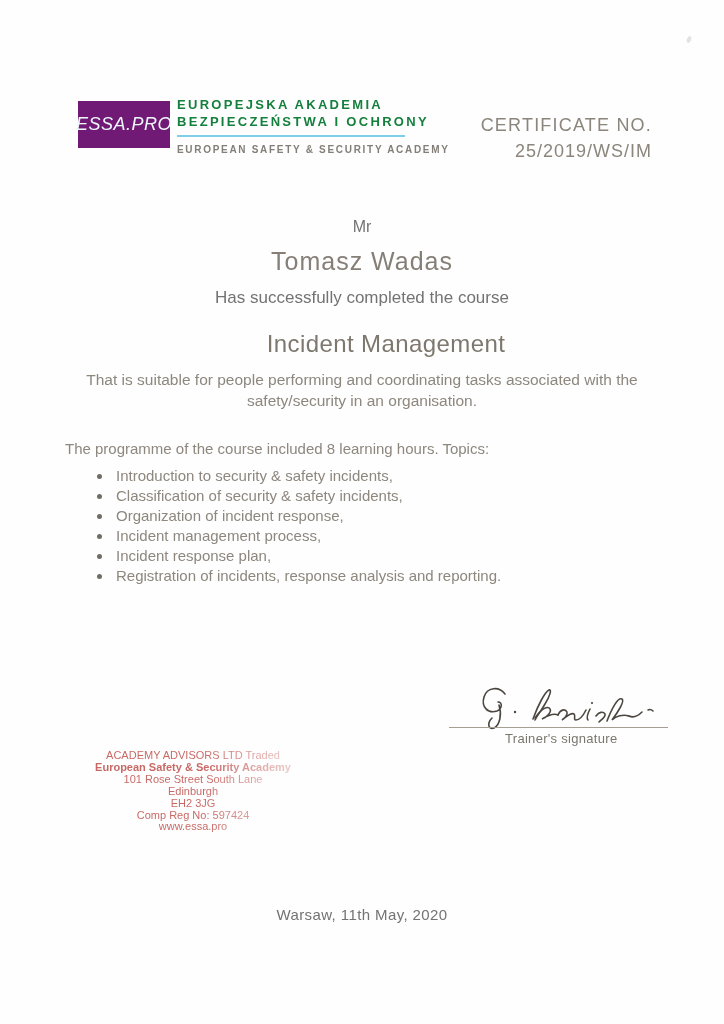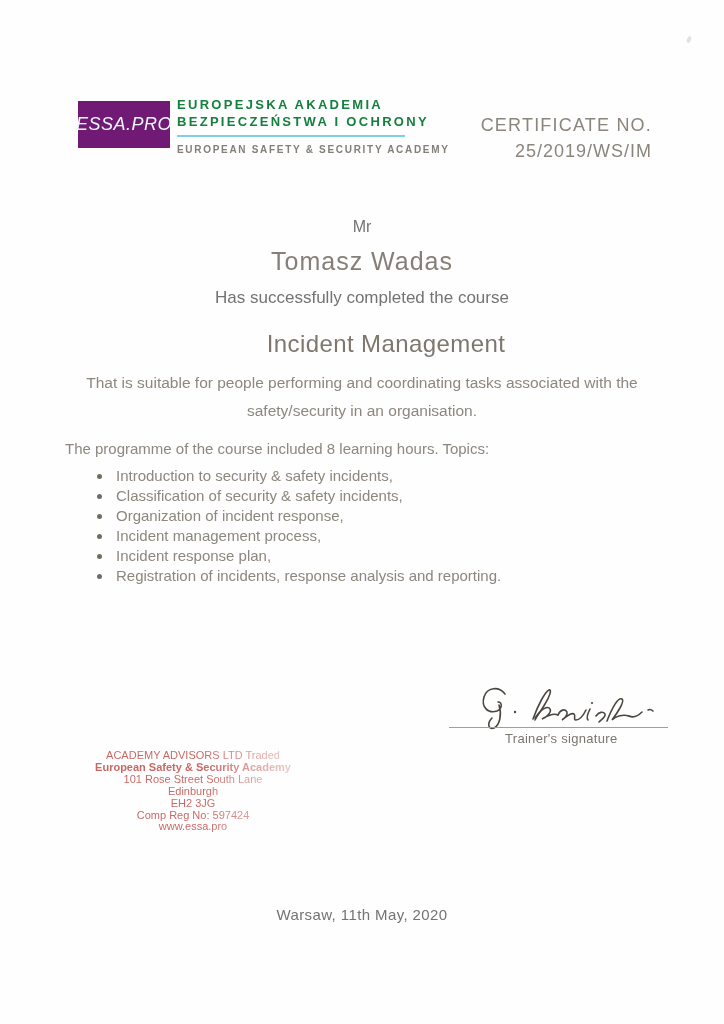--- a/index.html
+++ b/index.html
@@ -37,21 +37,21 @@
   .cert-label { font-size: 18px; letter-spacing: 1.2px; color: #8b857c; white-space: nowrap; }
   .cert-number { font-size: 18px; letter-spacing: 1px; color: #8b857c; margin-top: 5px; white-space: nowrap; }
   
   .center-text { position: absolute; left: 0; width: 724px; text-align: center; color: #737373; }
   .salutation  { top: 218px; font-size: 16px; }
   .recipient-name { top: 247px; font-size: 25px; letter-spacing: 1px; color: #867f77; }
   .statement   { top: 288px; font-size: 17px; }
   .course-title { top: 330px; font-size: 24px; letter-spacing: 0.4px; color: #7d776e; margin-left: 24px; }
   .course-desc {
     position: absolute; left: 57px; top: 369px; width: 610px;
-    text-align: center; font-size: 15.5px; line-height: 28px; color: #8d877e;
+    text-align: center; font-size: 15.5px; line-height: 21px; color: #8d877e;
   }
   
   .programme-intro {
     position: absolute; left: 65px; top: 440px;
     font-size: 15px; color: #8d877e;
   }
   .topics {
     position: absolute; left: 93px; top: 466px;
     margin: 0; padding: 0; list-style: none;
   }

